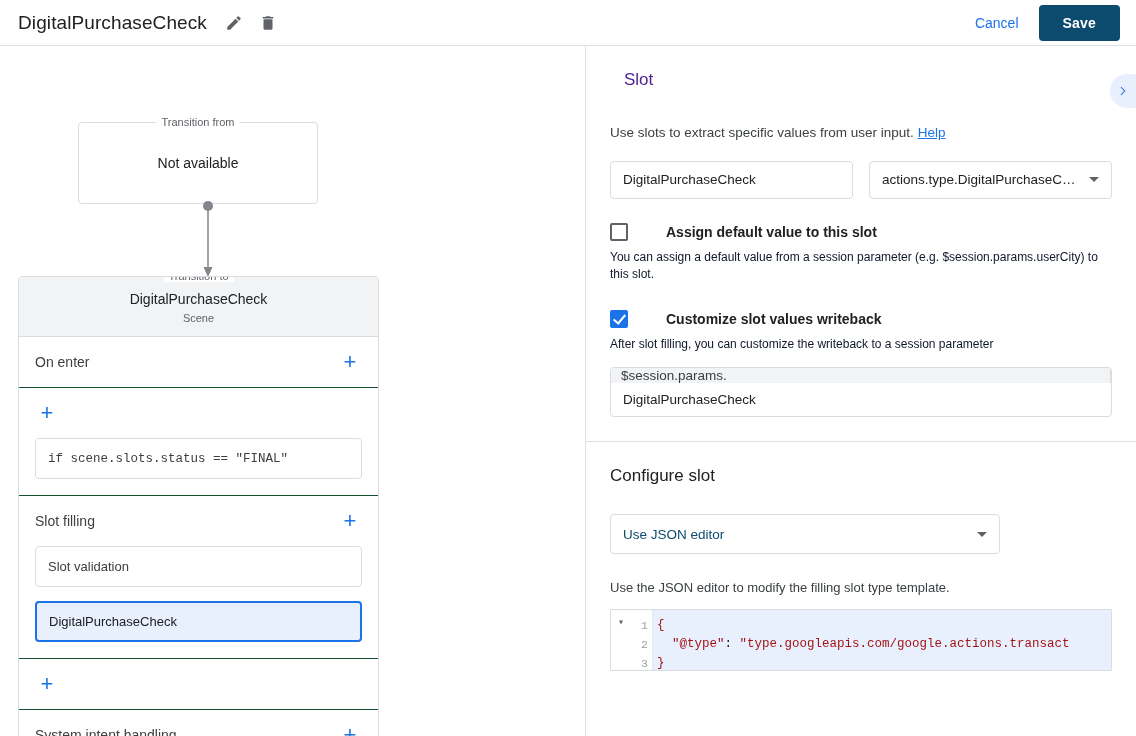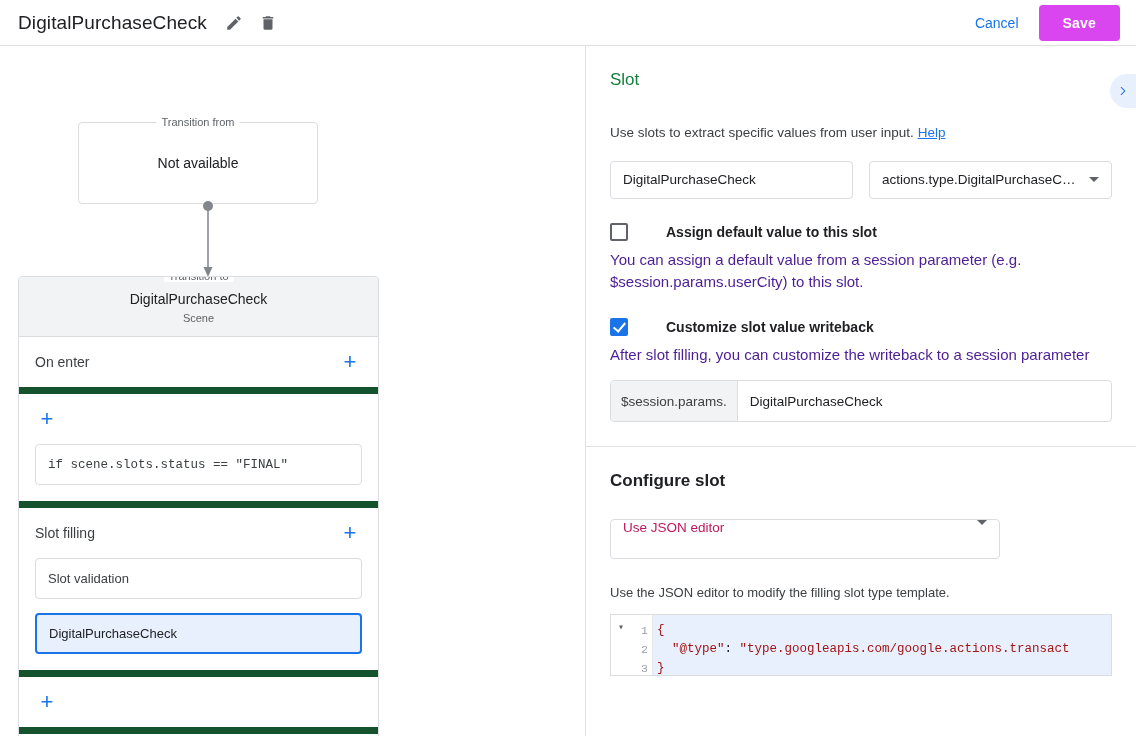--- a/index.html
+++ b/index.html
@@ -41,21 +41,21 @@
   .cancel-btn {
     color: #1a73e8;
     font-size: 14px;
     background: none; border: none;
     cursor: pointer;
     padding: 8px 12px;
     margin-right: 8px;
     font-family: Liberation Sans, sans-serif;
   }
   .save-btn {
-    background: #d946ef;
+    background: #0c4a6e;
     color: #fff;
     border: none;
     border-radius: 4px;
     font-size: 14px;
     font-weight: bold;
     padding: 0 24px;
     height: 36px;
     cursor: pointer;
     font-family: inherit;
     letter-spacing: .2px;
@@ -130,21 +130,21 @@
   .scene-header .title { font-size: 14px; color: #202124; }
   .scene-header .sub { font-size: 11px; color: #5f6368; margin-top: 5px; }
   .scene-label {
     position: absolute;
     top: -7px; left: 50%; transform: translateX(-50%);
     font-size: 11px; color: #5f6368;
     background: #fff; padding: 0 5px;
     white-space: nowrap;
   }
   .sect {
-    border-bottom: 7px solid #14532d;
+    border-bottom: 1px solid #14532d;
     padding: 0 16px;
   }
   .sect:last-child { border-bottom: none; }
   .sect-row {
     display: flex; align-items: center;
     height: 50px;
   }
   .sect-title { font-size: 14px; color: #3c4043; flex: 1; }
   .plus {
     width: 24px; height: 24px;
@@ -184,29 +184,29 @@
     display: flex; align-items: center; justify-content: center;
     cursor: pointer;
     z-index: 5;
   }
   .panel {
     padding: 24px;
     border-bottom: 1px solid #e0e0e0;
   }
   .panel-h {
     font-size: 17px;
-    color: #15803d;
-    margin: 0 0 34px 0;
+    color: #4c1d95;
+    margin: 0 0 34px 14px;
     font-weight: normal;
   }
   .panel-h2 {
     font-size: 17px;
     color: #202124;
     margin: 0 0 28px 0;
-    font-weight: bold;
+    font-weight: normal;
   }
   .desc {
     font-size: 13.5px;
     color: #3c4043;
     margin-bottom: 18px;
     line-height: 1.4;
   }
   .desc a { color: #1a73e8; }
   .row-2 {
     display: flex;
@@ -257,32 +257,33 @@
     content: "";
     position: absolute;
     left: 4px; top: 0px;
     width: 5px; height: 10px;
     border-right: 2px solid #fff;
     border-bottom: 2px solid #fff;
     transform: rotate(40deg);
   }
   .check-label { font-size: 14px; color: #202124; font-weight: bold; }
   .help-text {
-    font-size: 15px;
-    color: #4c1d95;
+    font-size: 12px;
+    color: #0f172a;
     line-height: 1.45;
     margin: 0 0 26px 0;
   }
   .writeback {
     display: flex;
     border: 1px solid #dadce0;
     border-radius: 4px;
-    height: 42px;
+    height: 50px;
     overflow: hidden;
     width: 100%;
+    flex-direction: column;
   }
   .writeback .prefix {
     background: #f1f3f4;
     border-right: 1px solid #dadce0;
     display: flex; align-items: center;
     padding: 0 10px;
     font-size: 13.5px;
     color: #3c4043;
     white-space: nowrap;
   }
@@ -291,24 +292,24 @@
     padding: 0 12px;
     font-size: 13.5px;
     color: #202124;
     flex: 1;
   }
   .select {
     border: 1px solid #dadce0;
     border-radius: 4px;
     height: 40px;
     width: 390px;
-    display: flex; align-items: flex-start;
+    display: flex; align-items: center;
     padding: 0 12px;
     font-size: 13.5px;
-    color: #be185d;
+    color: #0c4a6e;
     justify-content: space-between;
     margin-bottom: 26px;
     background: #fff;
   }
   .json-note {
     font-size: 13px;
     color: #3c4043;
     margin-bottom: 14px;
   }
   .editor {
@@ -469,21 +470,21 @@
       </div>
 
       <div class="check-row">
         <span class="cb"></span>
         <span class="check-label">Assign default value to this slot</span>
       </div>
       <p class="help-text">You can assign a default value from a session parameter (e.g. $session.params.userCity) to this slot.</p>
 
       <div class="check-row">
         <span class="cb checked"></span>
-        <span class="check-label">Customize slot value writeback</span>
+        <span class="check-label">Customize slot values writeback</span>
       </div>
       <p class="help-text" style="margin-bottom:14px">After slot filling, you can customize the writeback to a session parameter</p>
 
       <div class="writeback">
         <span class="prefix">$session.params.</span>
         <span class="val">DigitalPurchaseCheck</span>
       </div>
     </div>
 
     <div class="panel" style="border-bottom:none;padding-bottom:0">

